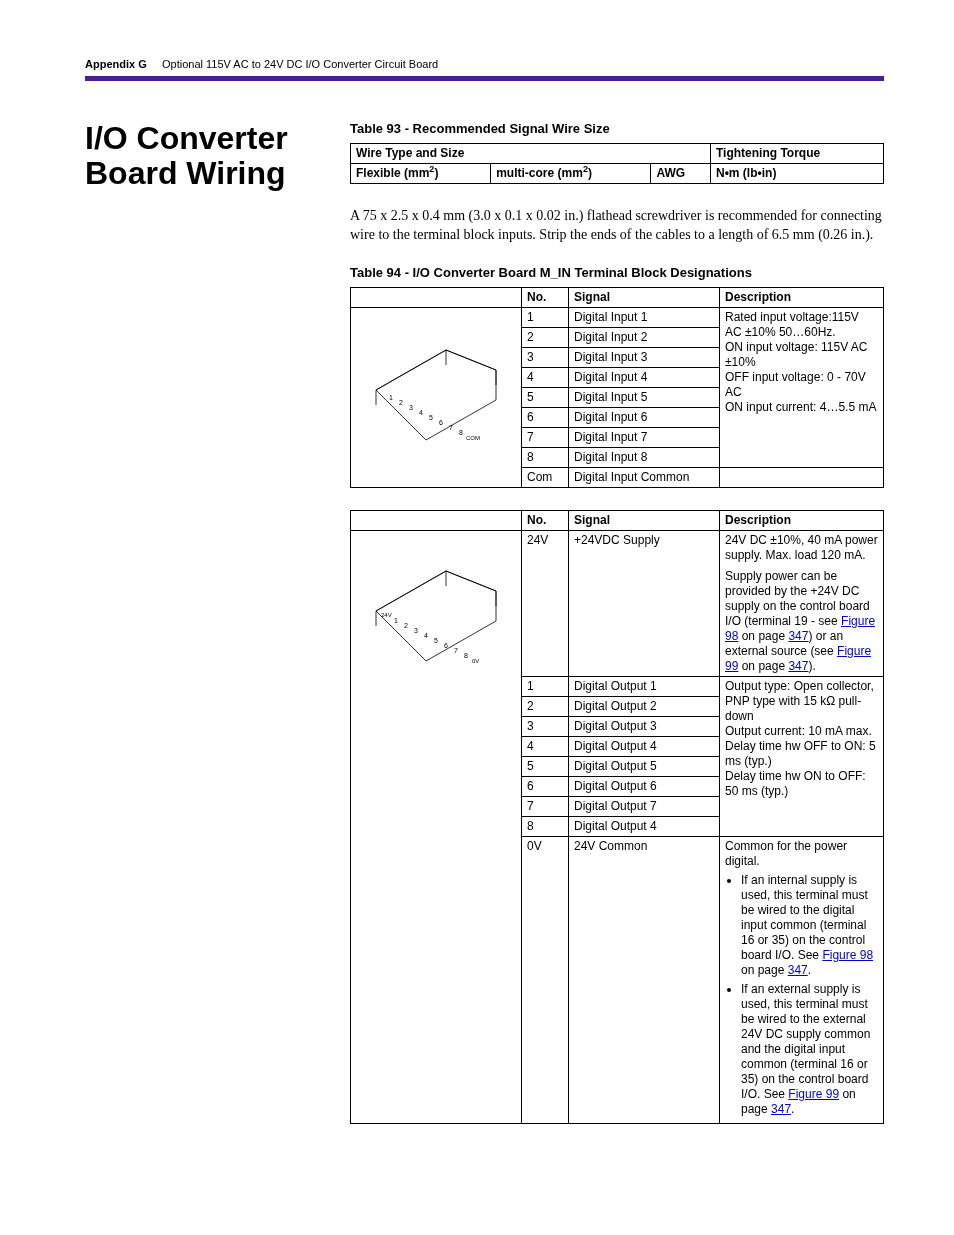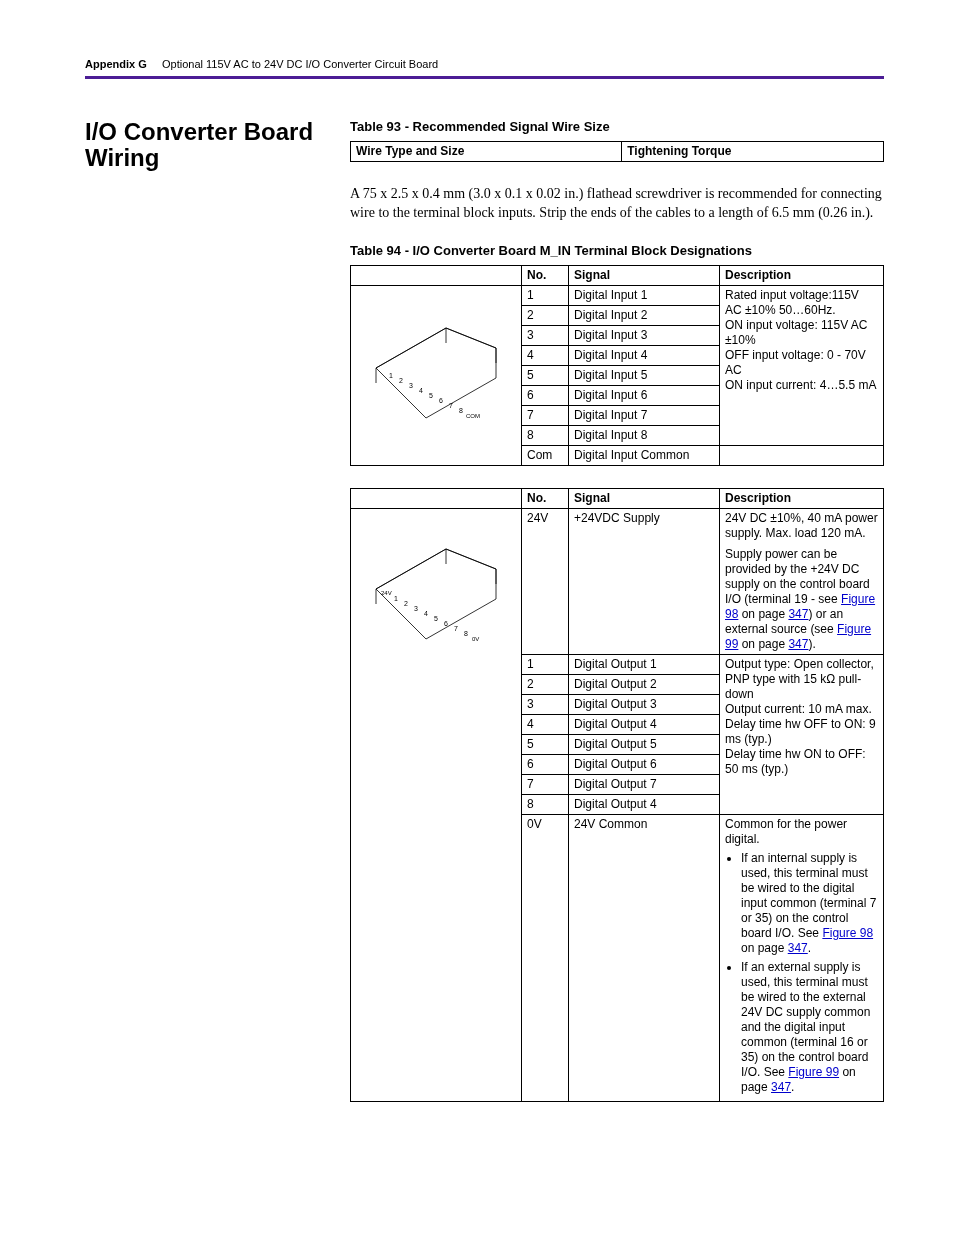--- a/index.html
+++ b/index.html
@@ -8,33 +8,33 @@
     font-size: 13px;
     color: #000;
     margin: 0;
     padding: 58px 70px 40px 85px;
     width: 954px;
     box-sizing: border-box;
     line-height: 1.25;
   }
   .header-line {
     font-size: 11px;
-    border-bottom: 3px solid #4c1d95;
+    border-bottom: 5px solid #4c1d95;
     padding-bottom: 4px;
     margin-bottom: 40px;
   }
   .header-line b { font-weight: bold; }
   .layout {
     display: grid;
     grid-template-columns: 265px 1fr;
     column-gap: 0;
   }
   h1.section {
     font-family: "Arial Narrow", Arial, sans-serif;
-    font-size: 24px;
+    font-size: 32px;
     font-weight: bold;
     margin: 0;
     line-height: 1.1;
   }
   .table-caption {
     font-family: "Arial Narrow", Arial, sans-serif;
     font-weight: bold;
     font-size: 13px;
     margin: 0 0 6px 0;
   }
@@ -82,20 +82,30 @@
     <h1 class="section">I/O Converter Board Wiring</h1>
   </div>
   <div>
 
     <div class="table-caption">Table 93 - Recommended Signal Wire Size</div>
     <table>
       <tbody>
           <tr>
         <th colspan="3">Wire Type and Size</th>
         <th>Tightening Torque</th>
+      </tr>
+      <tr>
+        <th>
+          <span>Flexible (mm</span><sup>2</sup><span>)</span>
+        </th>
+        <th>
+          <span>multi-core (mm</span><sup>2</sup><span>)</span>
+        </th>
+        <th>AWG</th>
+        <th>N•m (lb•in)</th>
       </tr>
     </tbody>
       </table>
 
     <p class="body-text">A 75 x 2.5 x 0.4 mm (3.0 x 0.1 x 0.02 in.) flathead screwdriver is recommended for connecting wire to the terminal block inputs. Strip the ends of the cables to a length of 6.5 mm (0.26 in.).</p>
 
     <div class="table-caption">Table 94 - I/O Converter Board M_IN Terminal Block Designations</div>
     <table>
       <tbody>
           <tr>
@@ -208,21 +218,21 @@
             <span>Supply power can be provided by the +24V DC supply on the control board I/O (terminal 19 - see </span><a class="link">Figure 98</a><span> on page </span><a class="link">347</a><span>) or an external source (see </span><a class="link">Figure 99</a><span> on page </span><a class="link">347</a><span>).</span>
           </div>
         </td>
       </tr>
       <tr>
         <td>1</td>
             <td>Digital Output 1</td>
         <td rowspan="8">
           <span>Output type: Open collector, PNP type with 15 kΩ pull-down</span><br>
           <span>Output current: 10 mA max.</span><br>
-          <span>Delay time hw OFF to ON: 9 ms (typ.)</span><br>
+          <span>Delay time hw OFF to ON: 5 ms (typ.)</span><br>
           <span>Delay time hw ON to OFF: 50 ms (typ.)</span>
         </td>
       </tr>
       <tr>
             <td>2</td>
             <td>Digital Output 2</td>
           </tr>
       <tr>
             <td>3</td>
             <td>Digital Output 3</td>
@@ -247,21 +257,21 @@
             <td>8</td>
             <td>Digital Output 4</td>
           </tr>
       <tr>
         <td>0V</td>
         <td>24V Common</td>
         <td>
           <div>Common for the power digital.</div>
           <ul class="desc-list">
             <li>
-              <span>If an internal supply is used, this terminal must be wired to the digital input common (terminal 7 or 35) on the control board I/O. See </span><a class="link">Figure 98</a><span> on page </span><a class="link">347</a><span>.</span>
+              <span>If an internal supply is used, this terminal must be wired to the digital input common (terminal 16 or 35) on the control board I/O. See </span><a class="link">Figure 98</a><span> on page </span><a class="link">347</a><span>.</span>
             </li>
             <li>
               <span>If an external supply is used, this terminal must be wired to the external 24V DC supply common and the digital input common (terminal 16 or 35) on the control board I/O. See </span><a class="link">Figure 99</a><span> on page </span><a class="link">347</a><span>.</span>
             </li>
           </ul>
         </td>
       </tr>
     </tbody>
       </table>
 

